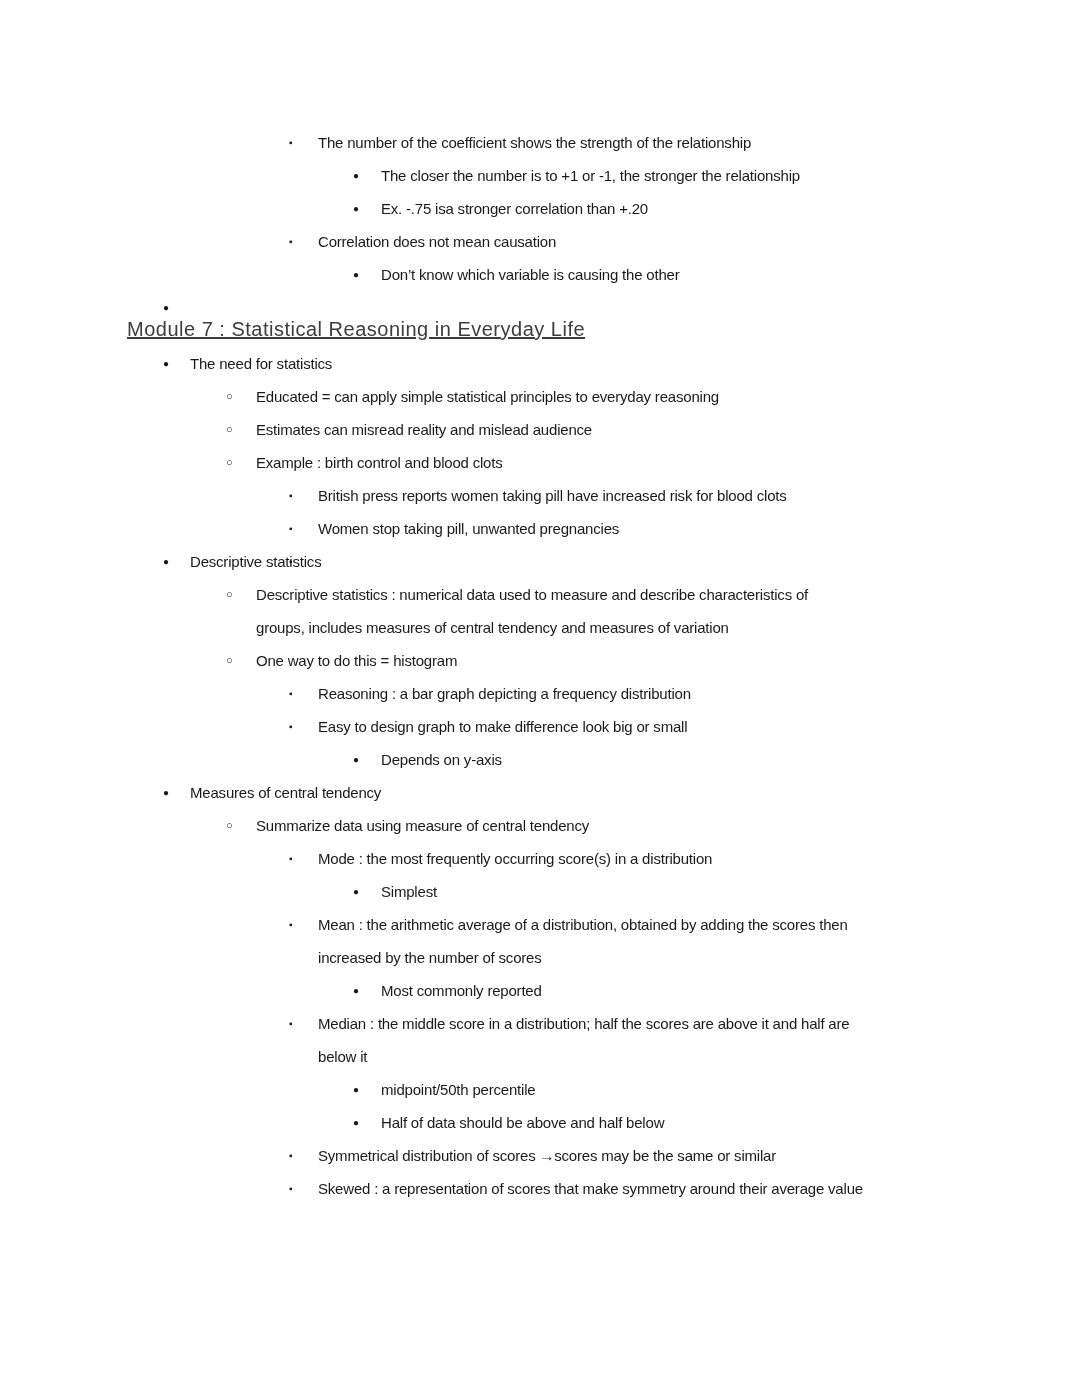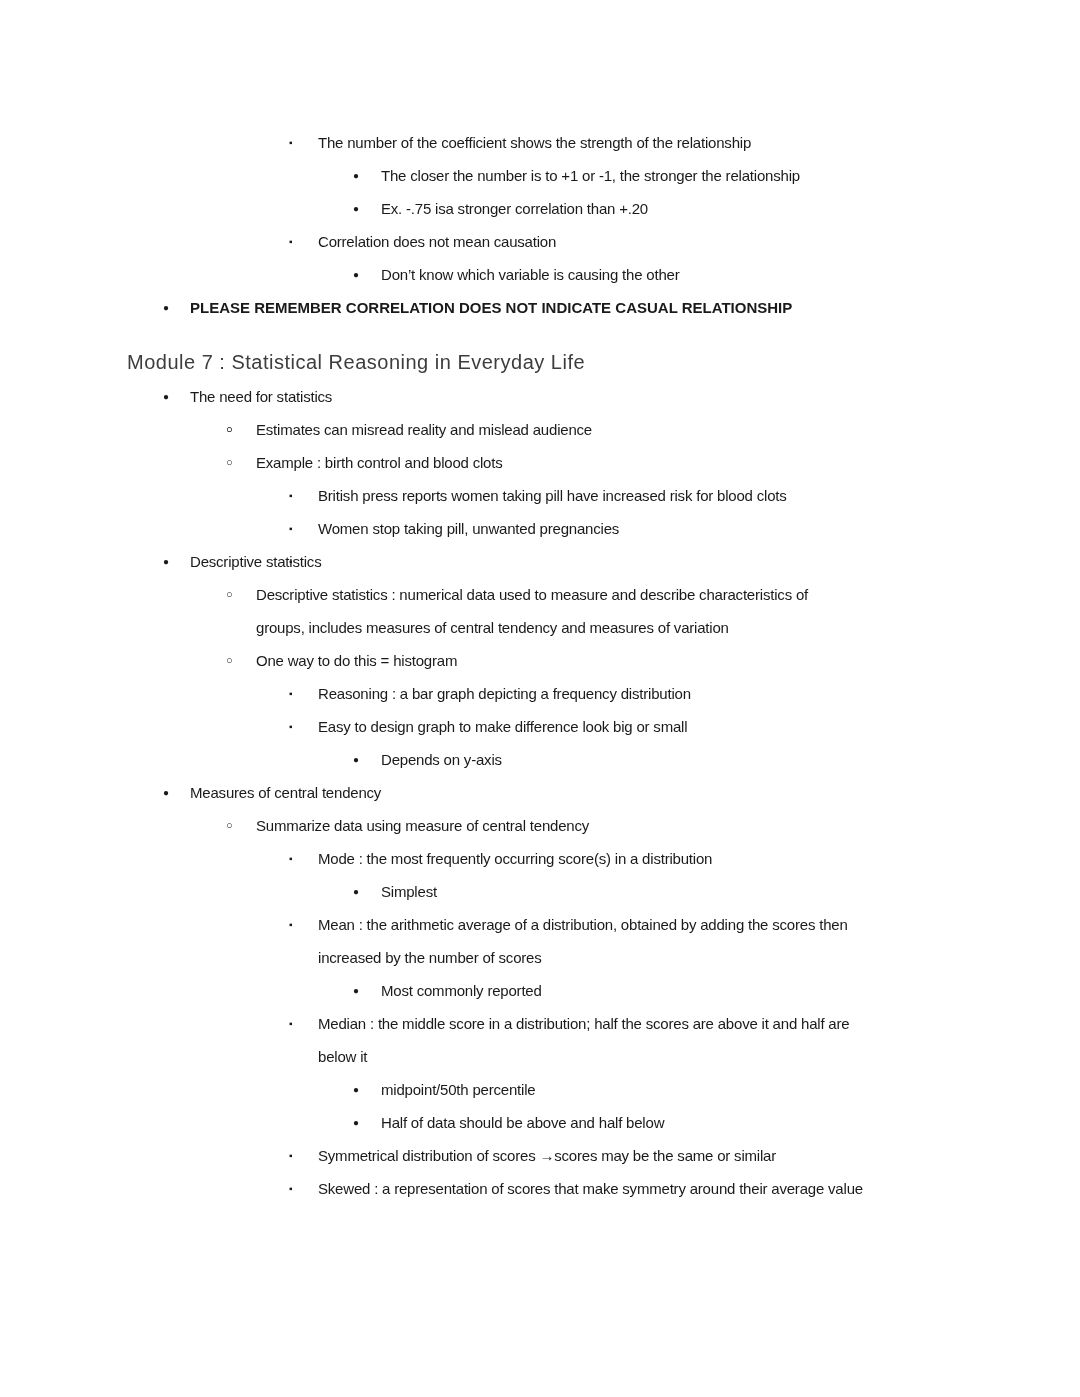--- a/index.html
+++ b/index.html
@@ -45,37 +45,38 @@
   .m-disc   { font-size: 10px; }
   .m-circle { font-size: 11px; }
   .m-square { font-size: 10px; }
   .row.bold { font-weight: bold; letter-spacing: 0; }
   .spacer { height: 20px; }
   .heading {
     font-size: 20px;
     line-height: 36px;
     color: #3d3d3d;
     letter-spacing: 0.5px;
+    text-decoration: underline;
   }
 </style>
 </head>
 <body>
 
 <div class="page">
   <div id="content">
       <div class="row l3"><span class="marker m-square">▪</span><span>The number of the coefficient shows the strength of the relationship</span></div>
       <div class="row l4"><span class="marker m-disc">●</span><span>The closer the number is to +1 or -1, the stronger the relationship</span></div>
       <div class="row l4"><span class="marker m-disc">●</span><span>Ex. -.75 isa stronger correlation than +.20</span></div>
       <div class="row l3"><span class="marker m-square">▪</span><span>Correlation does not mean causation</span></div>
       <div class="row l4"><span class="marker m-disc">●</span><span>Don’t know which variable is causing the other</span></div>
-      <div class="row l1 bold"><span class="marker m-disc">●</span><span>PLEASE REMEMBER CORRELATION DOES NOT INDICATE CASUAL RELATIONSHIP</span></div>
+      <div class="row l1 bold"><span class="marker m-disc">●</span></div>
       <div class="spacer"></div>
       <div class="heading">Module 7 : Statistical Reasoning in Everyday Life</div>
       <div class="row l1"><span class="marker m-disc">●</span><span>The need for statistics</span></div>
-      <div class="row l2"><span class="marker m-circle">○</span></div>
+      <div class="row l2"><span class="marker m-circle">○</span><span>Educated = can apply simple statistical principles to everyday reasoning</span></div>
       <div class="row l2"><span class="marker m-circle">○</span><span>Estimates can misread reality and mislead audience</span></div>
       <div class="row l2"><span class="marker m-circle">○</span><span>Example : birth control and blood clots</span></div>
       <div class="row l3"><span class="marker m-square">▪</span><span>British press reports women taking pill have increased risk for blood clots</span></div>
       <div class="row l3"><span class="marker m-square">▪</span><span>Women stop taking pill, unwanted pregnancies</span></div>
       <div class="row l3"><span class="marker m-square">▪</span></div>
       <div class="row l1"><span class="marker m-disc">●</span><span>Descriptive statistics</span></div>
       <div class="row l2"><span class="marker m-circle">○</span><span>Descriptive statistics : numerical data used to measure and describe characteristics of
 groups, includes measures of central tendency and measures of variation</span></div>
       <div class="row l2"><span class="marker m-circle">○</span><span>One way to do this = histogram</span></div>
       <div class="row l3"><span class="marker m-square">▪</span><span>Reasoning : a bar graph depicting a frequency distribution</span></div>

